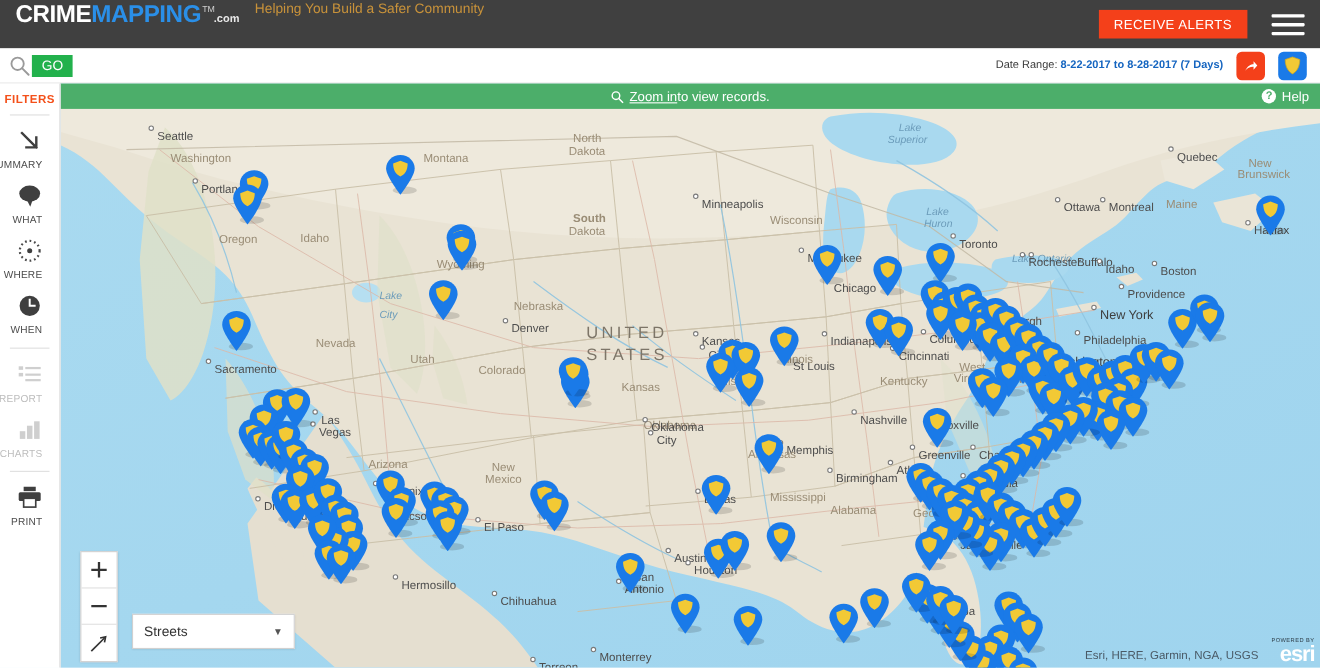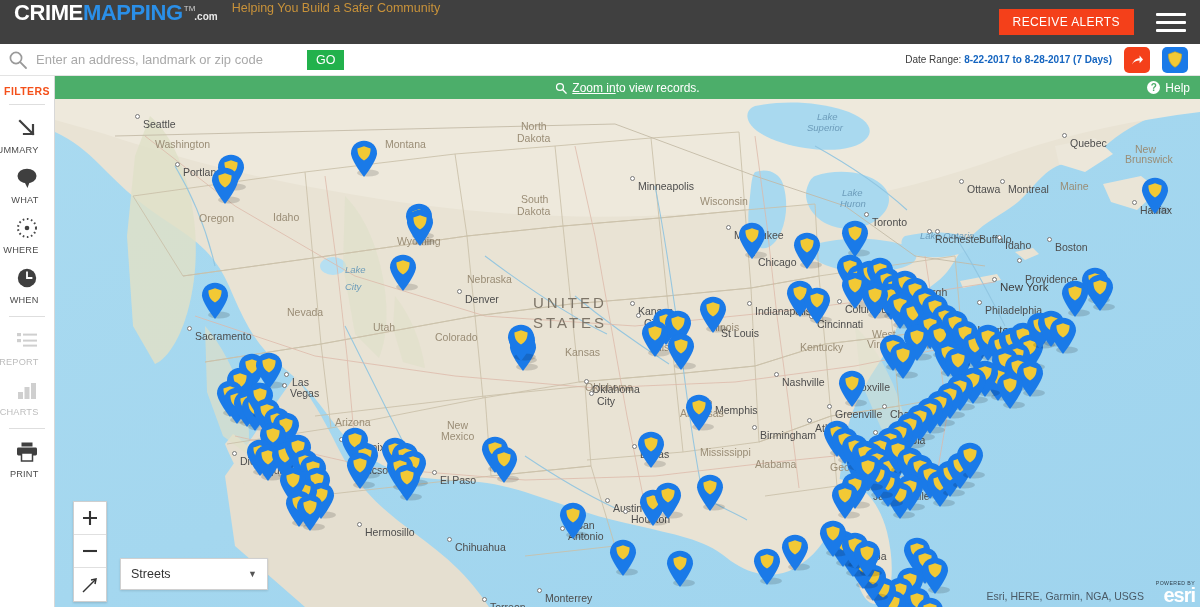--- a/index.html
+++ b/index.html
@@ -209,21 +209,20 @@
           <span></span>
       </div>
     </div>
   </div>
 
   <div class="searchbar">
     <svg class="search-icon" viewBox="0 0 20 20">
       <circle cx="8" cy="8" r="5.6" fill="none" stroke="#9a9a9a" stroke-width="1.7"></circle>
       <line x1="12.2" y1="12.2" x2="18" y2="18" stroke="#9a9a9a" stroke-width="1.8" stroke-linecap="round"></line>
     </svg>
-    <input class="search-input" type="text" placeholder="Enter an address, landmark or zip code" style="">
     <button class="go-btn">GO</button>
 
     <div class="daterange">
       <span class="dr-label">Date Range:</span>
       <span class="dr-value">8-22-2017 to 8-28-2017 (7 Days)</span>
     </div>
     <div class="sq-btn share-btn">
       <svg width="16" height="16" viewBox="0 0 16 16">
         <path d="M3 12.4 C5 7.6 8.2 6.4 10.6 6.3 L10.6 3.6 L14 7.6 L10.6 11.3 L10.6 8.6 C7.6 8.5 4.8 9.6 3 12.4 Z" fill="#fff"></path>
       </svg>
@@ -461,21 +460,21 @@
         <div class="citydot" style="left: 80px; top: 38px;"></div>
         <div class="mlabel lbl-city" style="left: 88px; top: 42px;">Seattle</div>
         <div class="mlabel lbl-state" style="left: 100px; top: 62px;">Washington</div>
         <div class="citydot" style="left: 120px; top: 86px;"></div>
         <div class="mlabel lbl-city" style="left: 128px; top: 90px;">Portland</div>
         <div class="mlabel lbl-state" style="left: 144px; top: 136px;">Oregon</div>
         <div class="mlabel lbl-state" style="left: 218px; top: 135px;">Idaho</div>
         <div class="mlabel lbl-state" style="left: 330px; top: 62px;">Montana</div>
         <div class="mlabel lbl-state" style="left: 466px; top: 44px;">North</div>
         <div class="mlabel lbl-state" style="left: 462px; top: 56px;">Dakota</div>
-        <div class="mlabel lbl-state" style="left: 466px; top: 117px;">South</div>
+        <div class="mlabel lbl-state" style="left: 466px; top: 117px; font-weight: bold;">South</div>
         <div class="mlabel lbl-state" style="left: 462px; top: 129px;">Dakota</div>
         <div class="mlabel lbl-state" style="left: 342px; top: 159px;">Wyoming</div>
         <div class="mlabel lbl-state" style="left: 232px; top: 230px;">Nevada</div>
         <div class="mlabel lbl-state" style="left: 318px; top: 245px;">Utah</div>
         <div class="mlabel lbl-water" style="left: 290px; top: 188px;">Lake</div>
         <div class="mlabel lbl-water" style="left: 290px; top: 205px;">City</div>
         <div class="mlabel lbl-state" style="left: 380px; top: 255px;">Colorado</div>
         <div class="citydot" style="left: 402px; top: 213px;"></div>
         <div class="mlabel lbl-city" style="left: 410px; top: 217px;">Denver</div>
         <div class="mlabel lbl-state" style="left: 412px; top: 197px;">Nebraska</div>
@@ -504,21 +503,21 @@
         <div class="citydot" style="left: 1007px; top: 57px;"></div>
         <div class="mlabel lbl-city" style="left: 1015px; top: 61px;">Quebec</div>
         <div class="mlabel lbl-state" style="left: 1080px; top: 67px;">New</div>
         <div class="mlabel lbl-state" style="left: 1070px; top: 77px;">Brunswick</div>
         <div class="mlabel lbl-state" style="left: 1005px; top: 104px;">Maine</div>
         <div class="citydot" style="left: 1077px; top: 124px;"></div>
         <div class="mlabel lbl-city" style="left: 1085px; top: 128px;">Halifax</div>
         <div class="citydot" style="left: 992px; top: 161px;"></div>
         <div class="mlabel lbl-city" style="left: 1000px; top: 165px;">Boston</div>
         <div class="citydot" style="left: 962px; top: 182px;"></div>
-        <div class="mlabel lbl-city" style="left: 970px; top: 197px;">Providence</div>
+        <div class="mlabel lbl-city" style="left: 970px; top: 186px;">Providence</div>
         <div class="citydot" style="left: 937px; top: 201px;"></div>
         <div class="mlabel lbl-city-big" style="left: 945px; top: 205px;">New York</div>
         <div class="citydot" style="left: 942px; top: 159px;"></div>
         <div class="mlabel lbl-city" style="left: 950px; top: 163px;">Idaho</div>
         <div class="citydot" style="left: 922px; top: 224px;"></div>
         <div class="mlabel lbl-city" style="left: 930px; top: 228px;">Philadelphia</div>
         <div class="citydot" style="left: 837px; top: 206px;"></div>
         <div class="mlabel lbl-city" style="left: 845px; top: 210px;">Pittsburgh</div>
         <div class="citydot" style="left: 782px; top: 223px;"></div>
         <div class="mlabel lbl-city" style="left: 790px; top: 227px;">Columbus</div>

